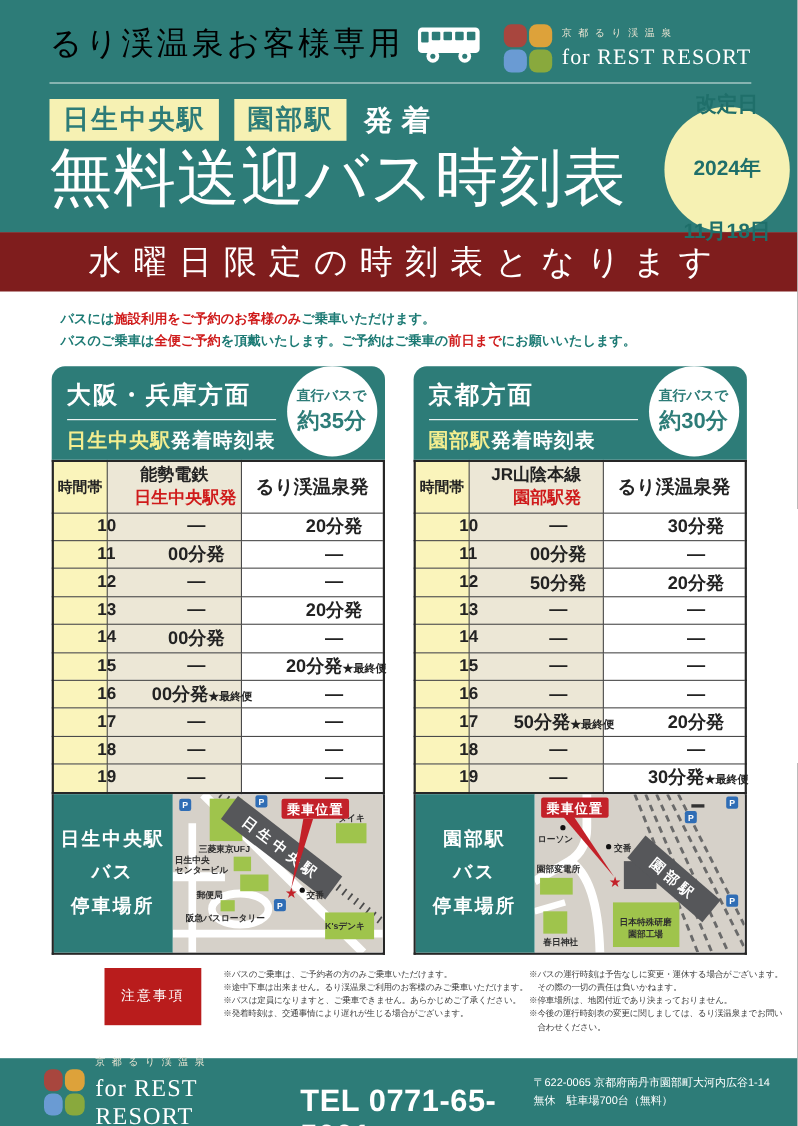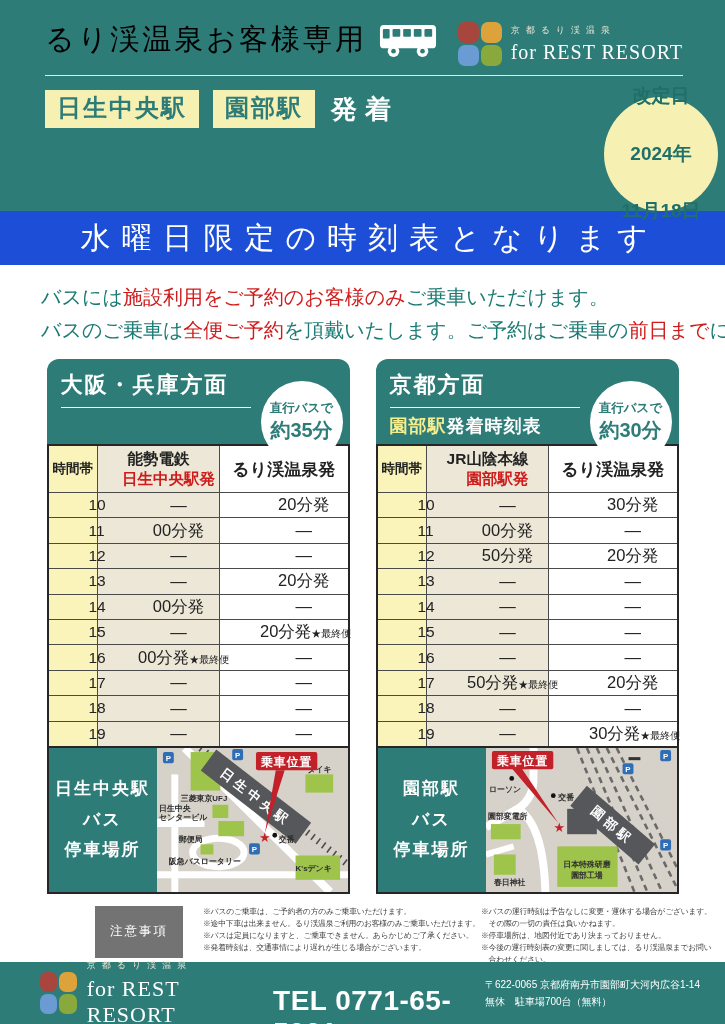--- a/index.html
+++ b/index.html
@@ -22,59 +22,59 @@
   .badge-row{display:flex;align-items:center;gap:14px;margin-top:14px;}
   .st-badge{background:#f6f1b3;color:#2d7c78;font-weight:bold;font-size:24px;
     padding:2px 12px 4px;letter-spacing:2px;}
   .depart{color:#fff;font-size:26px;font-weight:bold;letter-spacing:8px;margin-left:2px;}
   .main-title{font-family:"Liberation Serif",serif;color:#fff;font-size:57px;letter-spacing:1px;
     margin-top:6px;line-height:1;white-space:nowrap;}
   .revision-circle{position:absolute;top:97px;right:7px;width:114px;height:114px;border-radius:50%;
     background:#f6f1b3;color:#1f6f6a;display:flex;flex-direction:column;justify-content:center;
     align-items:center;font-weight:bold;font-size:19px;line-height:1.3;z-index:3;gap:33px;}
   
-  .banner{background:#1d4ed8;height:54px;display:flex;align-items:center;justify-content:center;
+  .banner{background:#7f1d1d;height:54px;display:flex;align-items:center;justify-content:center;
     color:#fff;font-family:"Liberation Serif",serif;font-size:30px;letter-spacing:11px;padding-left:14px;}
   
-  .notice{padding:16px 0 0 41px;font-size:20px;font-weight:normal;line-height:1.65;white-space:nowrap;}
+  .notice{padding:16px 0 0 55px;font-size:12px;font-weight:bold;line-height:1.65;white-space:nowrap;}
   .notice .t{color:#1c7a74;} .notice .r{color:#cf1b1b;}
   
   .content{display:flex;justify-content:center;gap:26px;margin-top:12px;}
   .panel{width:303px;}
   .panel-head{position:relative;background:#2d7c78;border-radius:12px 12px 0 0;height:85px;
     box-sizing:border-box;padding:11px 14px 0;color:#fff;}
   .panel-head h2{margin:0;font-size:22px;letter-spacing:2px;font-weight:bold;}
   .ph-rule{width:190px;border-top:1px solid #fff;margin:7px 0 6px;}
   .panel-sub{font-size:18px;font-weight:bold;letter-spacing:1px;}
   .panel-sub .st{color:#f3ee8f;}
-  .direct-badge{position:absolute;top:22px;right:7px;width:82px;height:82px;background:#fff;
+  .direct-badge{position:absolute;top:0;right:7px;width:82px;height:82px;background:#fff;
     border-radius:50%;color:#2d7c78;display:flex;flex-direction:column;align-items:center;
     justify-content:center;font-weight:bold;z-index:2;}
   .direct-badge .s1{font-size:12.5px;} .direct-badge .s2{font-size:20px;}
   table.tt{width:100%;border-collapse:collapse;border:2px solid #262626;table-layout:fixed;}
   .w0{width:50px;} .w1{width:122px;}
   .tt th,.tt td{border:1px solid #4a4a4a;text-align:center;padding:0;color:#222;}
   .tt thead th{height:46px;font-weight:bold;}
   th.col0{background:#faf4bb;font-size:13.5px;}
   th.col1{background:#ece7d6;font-size:15.5px;line-height:1.3;}
   th.col1 .red{color:#cf1b1b;padding-left:20px;}
   th.col2{background:#fff;font-size:17px;}
-  .tt tbody td{height:24.4px;font-size:16.5px;font-weight:normal;white-space:nowrap;padding-left:40px;}
+  .tt tbody td{height:24.4px;font-size:16.5px;font-weight:bold;white-space:nowrap;padding-left:40px;}
   .tt tbody td.col0{background:#faf4bb;font-size:15.5px;}
   .tt tbody td.col1{background:#ece7d6;}
   .tt tbody td.col2{background:#fff;}
   .last-bus{font-size:10px;}
   .map-row{display:flex;border:2px solid #262626;border-top:none;height:144px;}
   .map-label{width:108px;background:#2d7c78;color:#fff;display:flex;flex-direction:column;
     justify-content:center;align-items:center;font-size:17px;font-weight:bold;line-height:1.8;letter-spacing:2px;}
   .map-canvas{flex:1;overflow:hidden;}
   .map-canvas svg{display:block;width:100%;height:100%;}
   
   .cautions{display:flex;margin:12px 50px 0 95px;gap:20px;align-items:flex-start;}
-  .caution-badge{background:#737373;color:#fff;font-size:12.5px;letter-spacing:2px;width:88px;height:52px;
+  .caution-badge{background:#b91c1c;color:#fff;font-size:12.5px;letter-spacing:2px;width:88px;height:52px;
     display:flex;align-items:center;justify-content:center;flex:none;}
   .caution-col{font-size:7.8px;color:#3c3c3c;line-height:1.55;white-space:nowrap;letter-spacing:-0.2px;}
   .caution-col.left{width:258px;flex:none;}
   
   .ft{position:absolute;left:0;right:0;bottom:0;height:62px;background:#2d7c78;display:flex;
     align-items:center;box-sizing:border-box;padding:0 25px 0 40px;color:#fff;}
   .ft .logo-mark{width:42px;height:42px;}
   .ft-brand{margin-left:10px;}
   .ft-brand .jp{font-size:9px;letter-spacing:6px;color:#e9e4d2;margin-bottom:4px;}
   .ft-brand .en{font-family:"Liberation Serif",serif;font-size:22px;letter-spacing:1px;}
@@ -117,20 +117,21 @@
           <div class="en">for REST RESORT</div>
         </div>
       </div>
     </div>
     <div class="hd-rule"></div>
     <div class="badge-row">
       <span class="st-badge">日生中央駅</span>
       <span class="st-badge">園部駅</span>
       <span class="depart">発着</span>
     </div>
+    <div class="main-title">無料送迎バス時刻表</div>
     <div class="revision-circle">
       <span>改定日</span>
       <span>2024年</span>
       <span>11月18日</span>
     </div>
   </header>
 
   <div class="banner">
     <span>水曜日限定の時刻表となります</span>
   </div>
@@ -139,20 +140,21 @@
     <div><span class="t">バスには</span><span class="r">施設利用をご予約のお客様のみ</span><span class="t">ご乗車いただけます。</span></div>
     <div><span class="t">バスのご乗車は</span><span class="r">全便ご予約</span><span class="t">を頂戴いたします。ご予約はご乗車の</span><span class="r">前日まで</span><span class="t">にお願いいたします。</span></div>
   </div>
 
   <div class="content">
 
     <section class="panel">
       <div class="panel-head">
         <h2>大阪・兵庫方面</h2>
         <div class="ph-rule"></div>
+        <div class="panel-sub"><span class="st">日生中央駅</span><span>発着時刻表</span></div>
         <div class="direct-badge">
           <span class="s1">直行バスで</span>
           <span class="s2">約35分</span>
         </div>
       </div>
       <table class="tt">
         <colgroup>
             <col class="w0">
             <col class="w1">
             <col class="w2">

